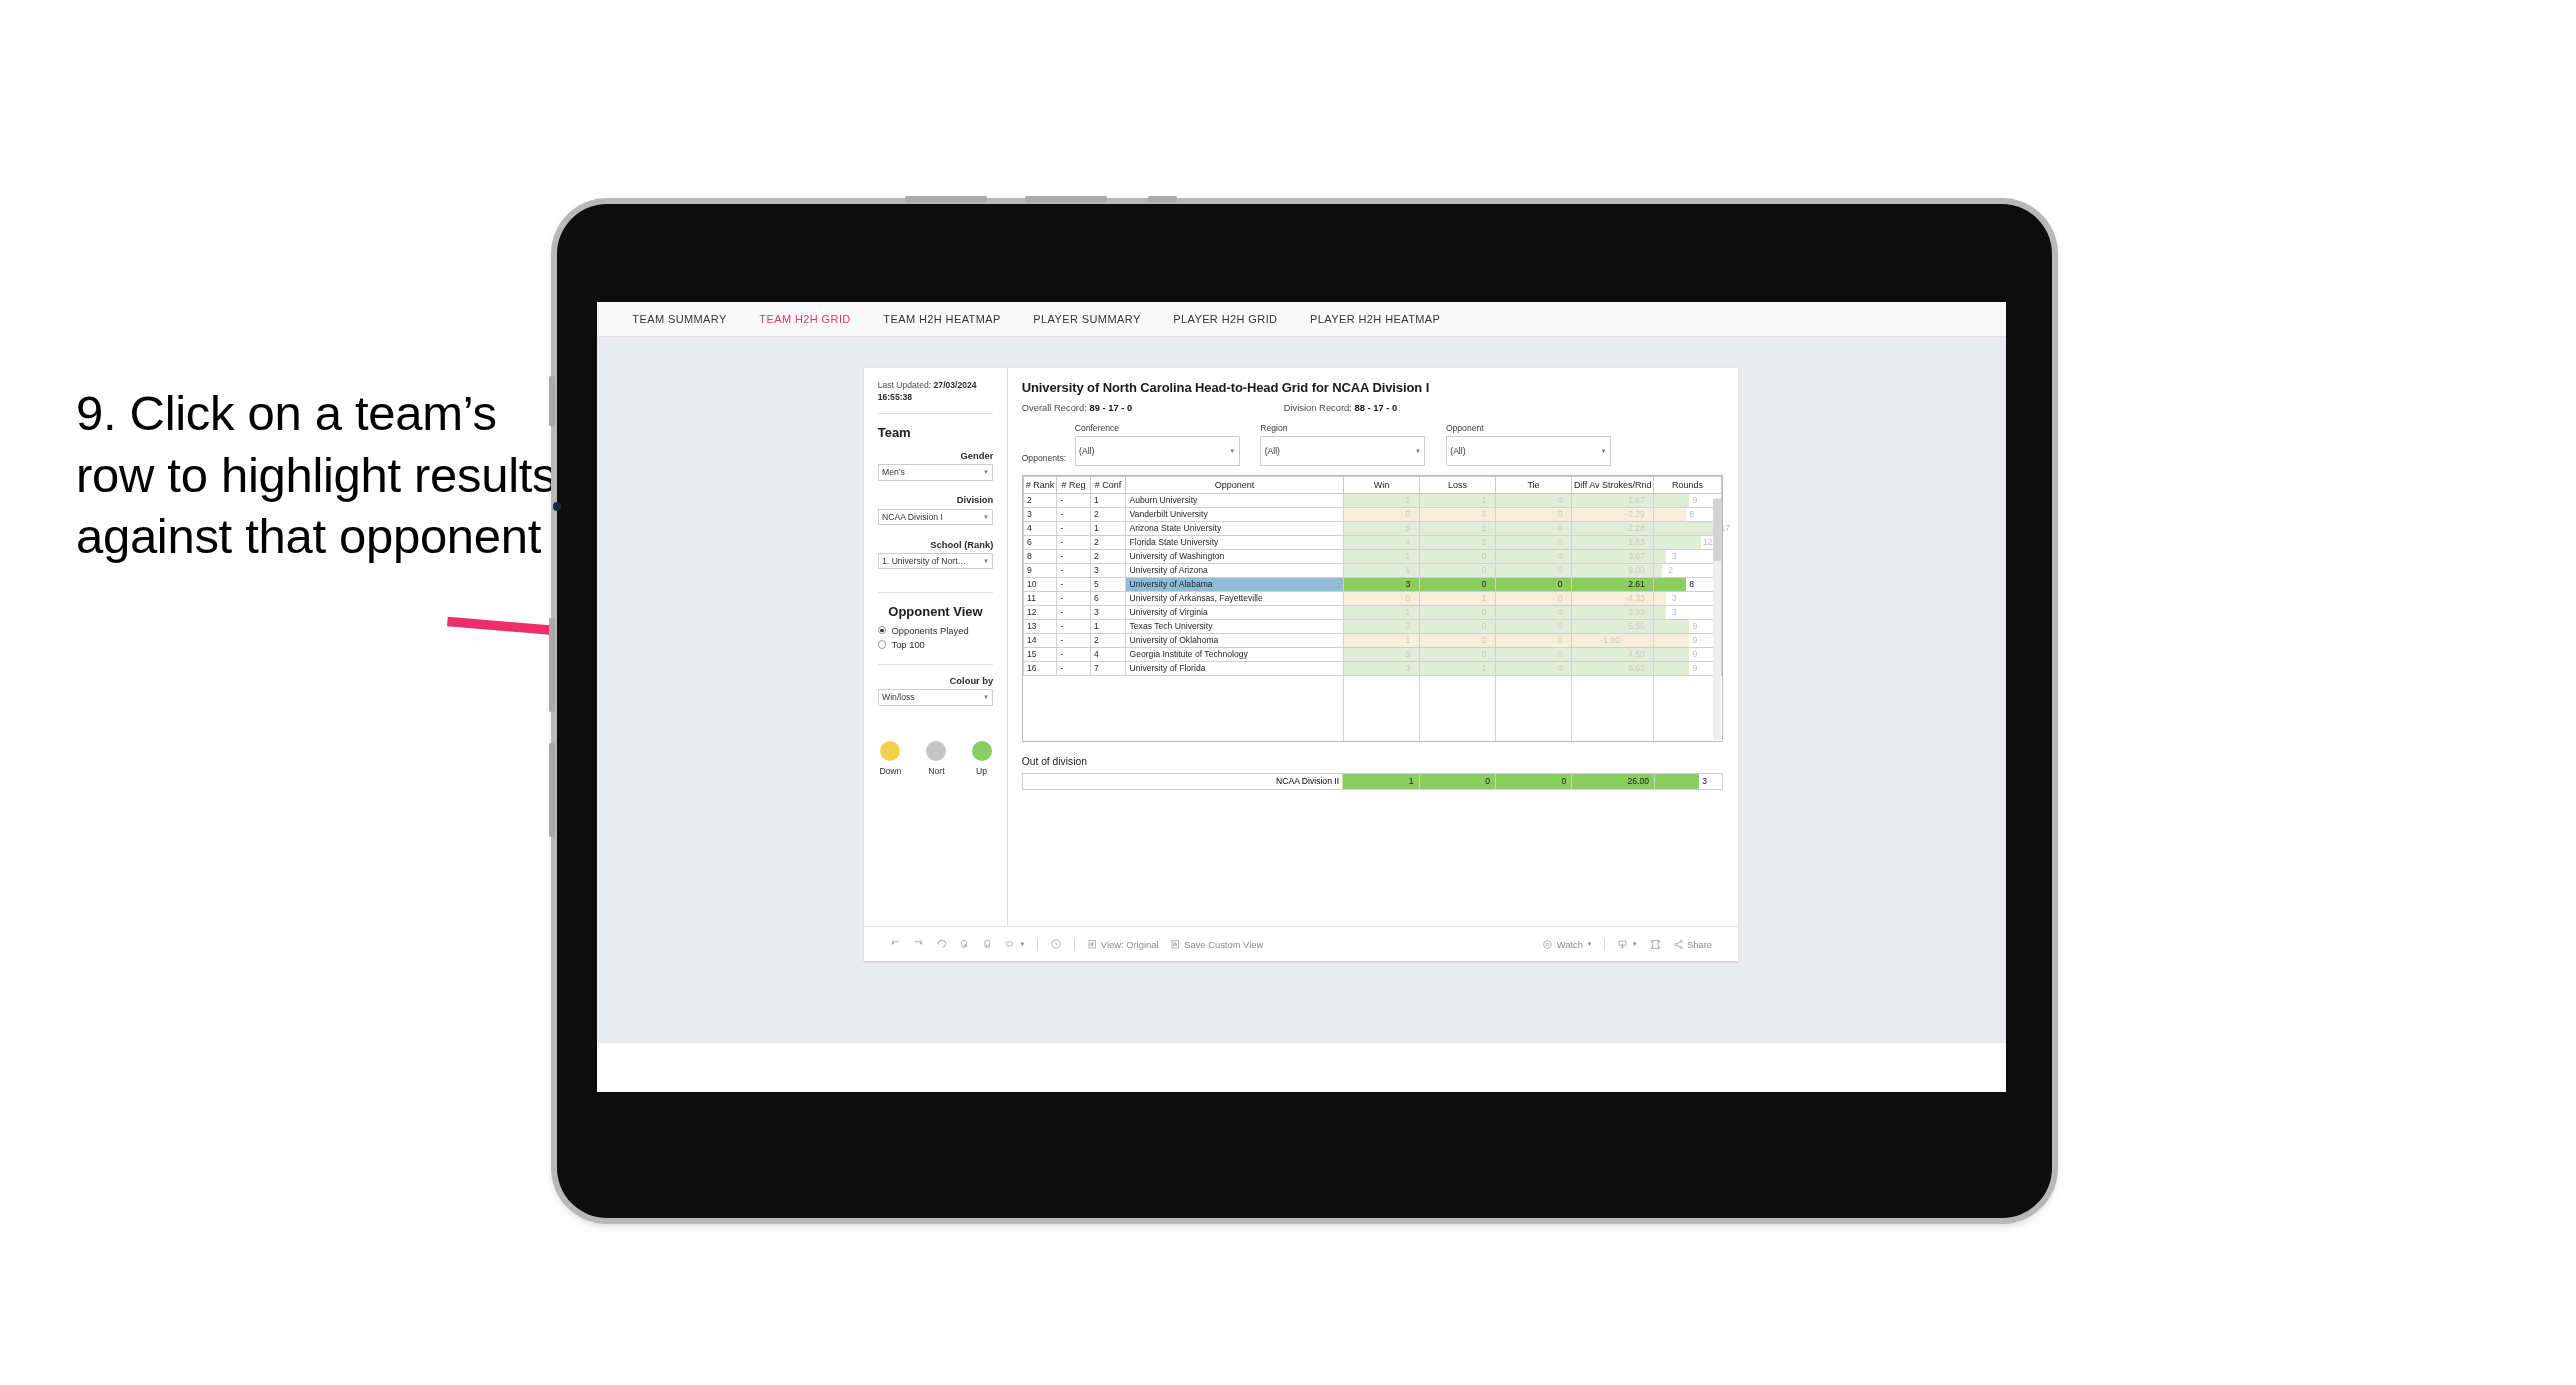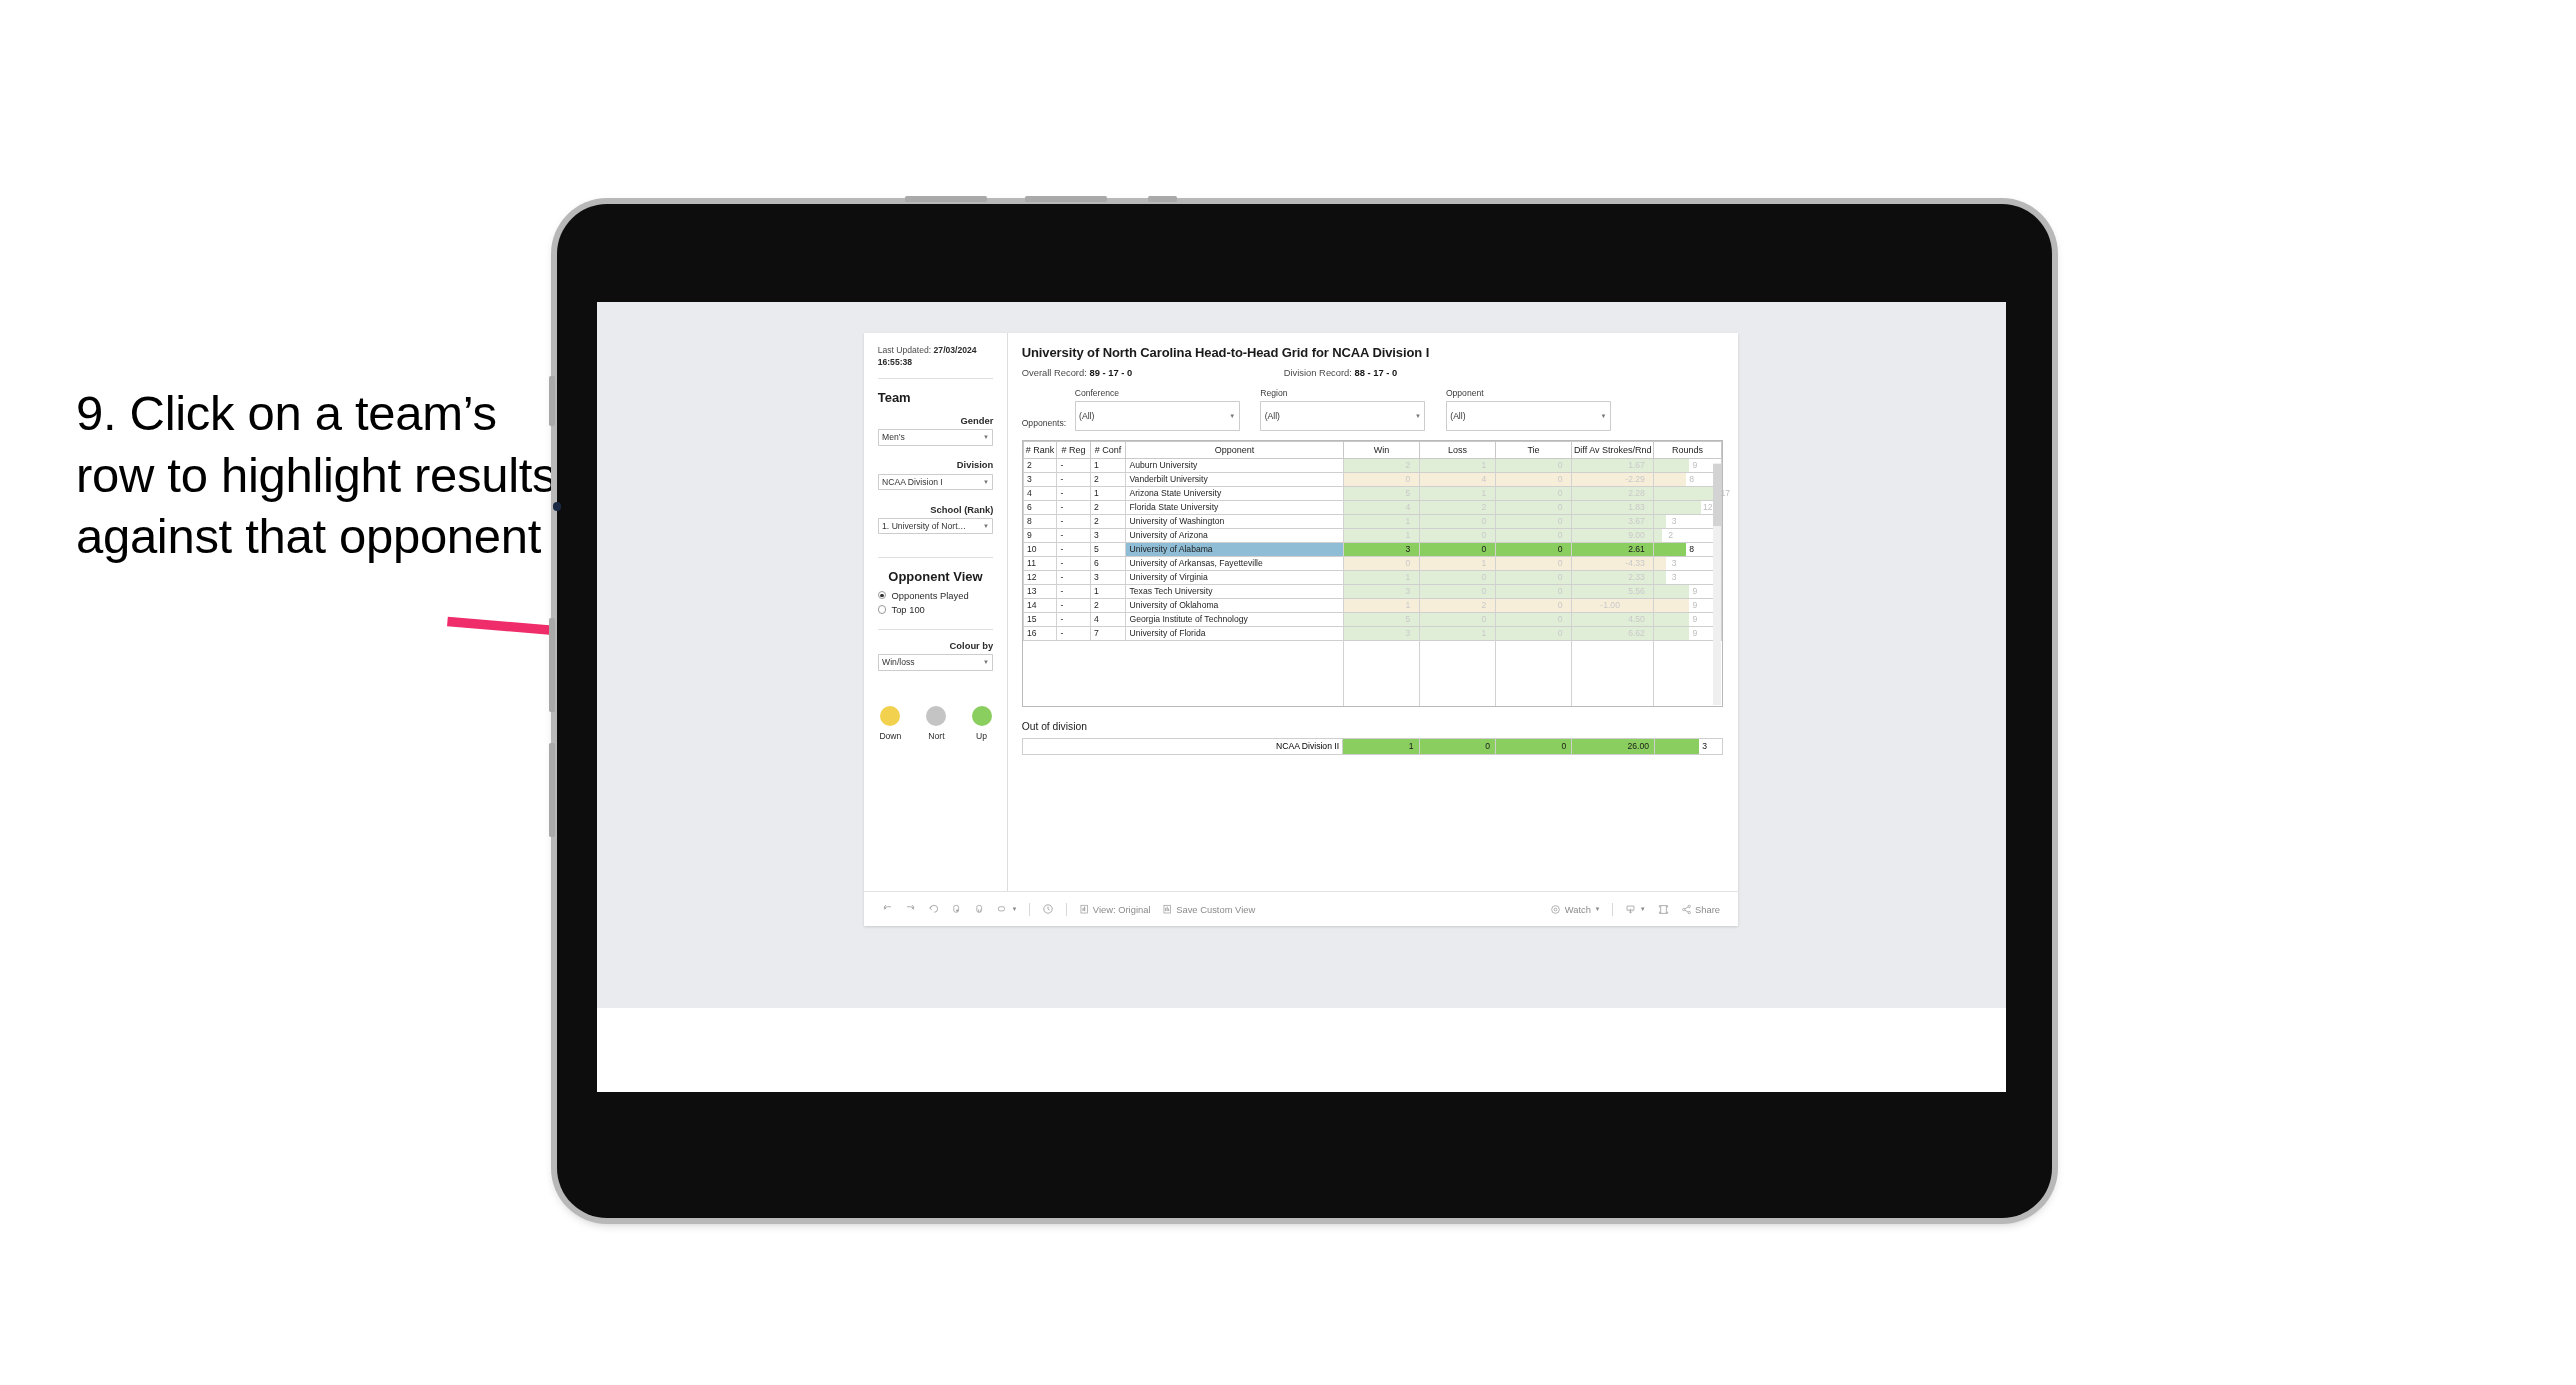--- a/index.html
+++ b/index.html
@@ -179,21 +179,21 @@
   table.ood td.num { text-align:right; padding:0; position:relative; }
   table.ood td.num .bar { position:absolute; left:0; top:0; bottom:0; }
   table.ood td.num .val { position:relative; padding-right:5.2px; display:block; }
   table.ood td.rounds { text-align:left; padding:0; position:relative; }
   table.ood td.rounds .bar { position:absolute; left:0; top:0; bottom:0; }
   table.ood td.rounds .val { position:relative; padding-left:3.4px; display:block; }
 
   
   .toolbar {
     height:35px; border-top:0.9px solid #e3e3e3; display:flex; align-items:center;
-    padding:0 12px; gap:0; background:#fff; flex-shrink:0;
+    padding:0 20px; gap:0; background:#fff; flex-shrink:0;
   }
   .tb { display:flex; align-items:center; gap:3.4px; color:#8b8b8b; font-size:9.4px; padding:0 6px; cursor:pointer; }
   .tb svg { display:block; }
   .tb-sep { width:0.9px; height:13px; background:#d8d8d8; margin:0 6px; }
   .tb-spacer { flex:1; }
 </style>
 </head>
 <body>
 
 <div class="stage">
@@ -214,20 +214,28 @@
     <div class="dev-btn top2"></div>
     <div class="dev-btn top3"></div>
     <div class="dev-btn left1"></div>
     <div class="dev-btn left2"></div>
     <div class="dev-btn left3"></div>
     <div class="dev-cam"></div>
 
     <div class="screen">
 
 
+      <div class="subnav">
+        <div class="subnav-item">TEAM SUMMARY</div>
+        <div class="subnav-item active">TEAM H2H GRID</div>
+        <div class="subnav-item">TEAM H2H HEATMAP</div>
+        <div class="subnav-item">PLAYER SUMMARY</div>
+        <div class="subnav-item">PLAYER H2H GRID</div>
+        <div class="subnav-item">PLAYER H2H HEATMAP</div>
+      </div>
 
       <div class="appbody">
         <div class="viz">
           <div class="viz-main">
 
             <div class="sidebar">
               <div class="lastupd">
                 <span>Last Updated:</span>
                 <b>27/03/2024 16:55:38</b>
               </div>

